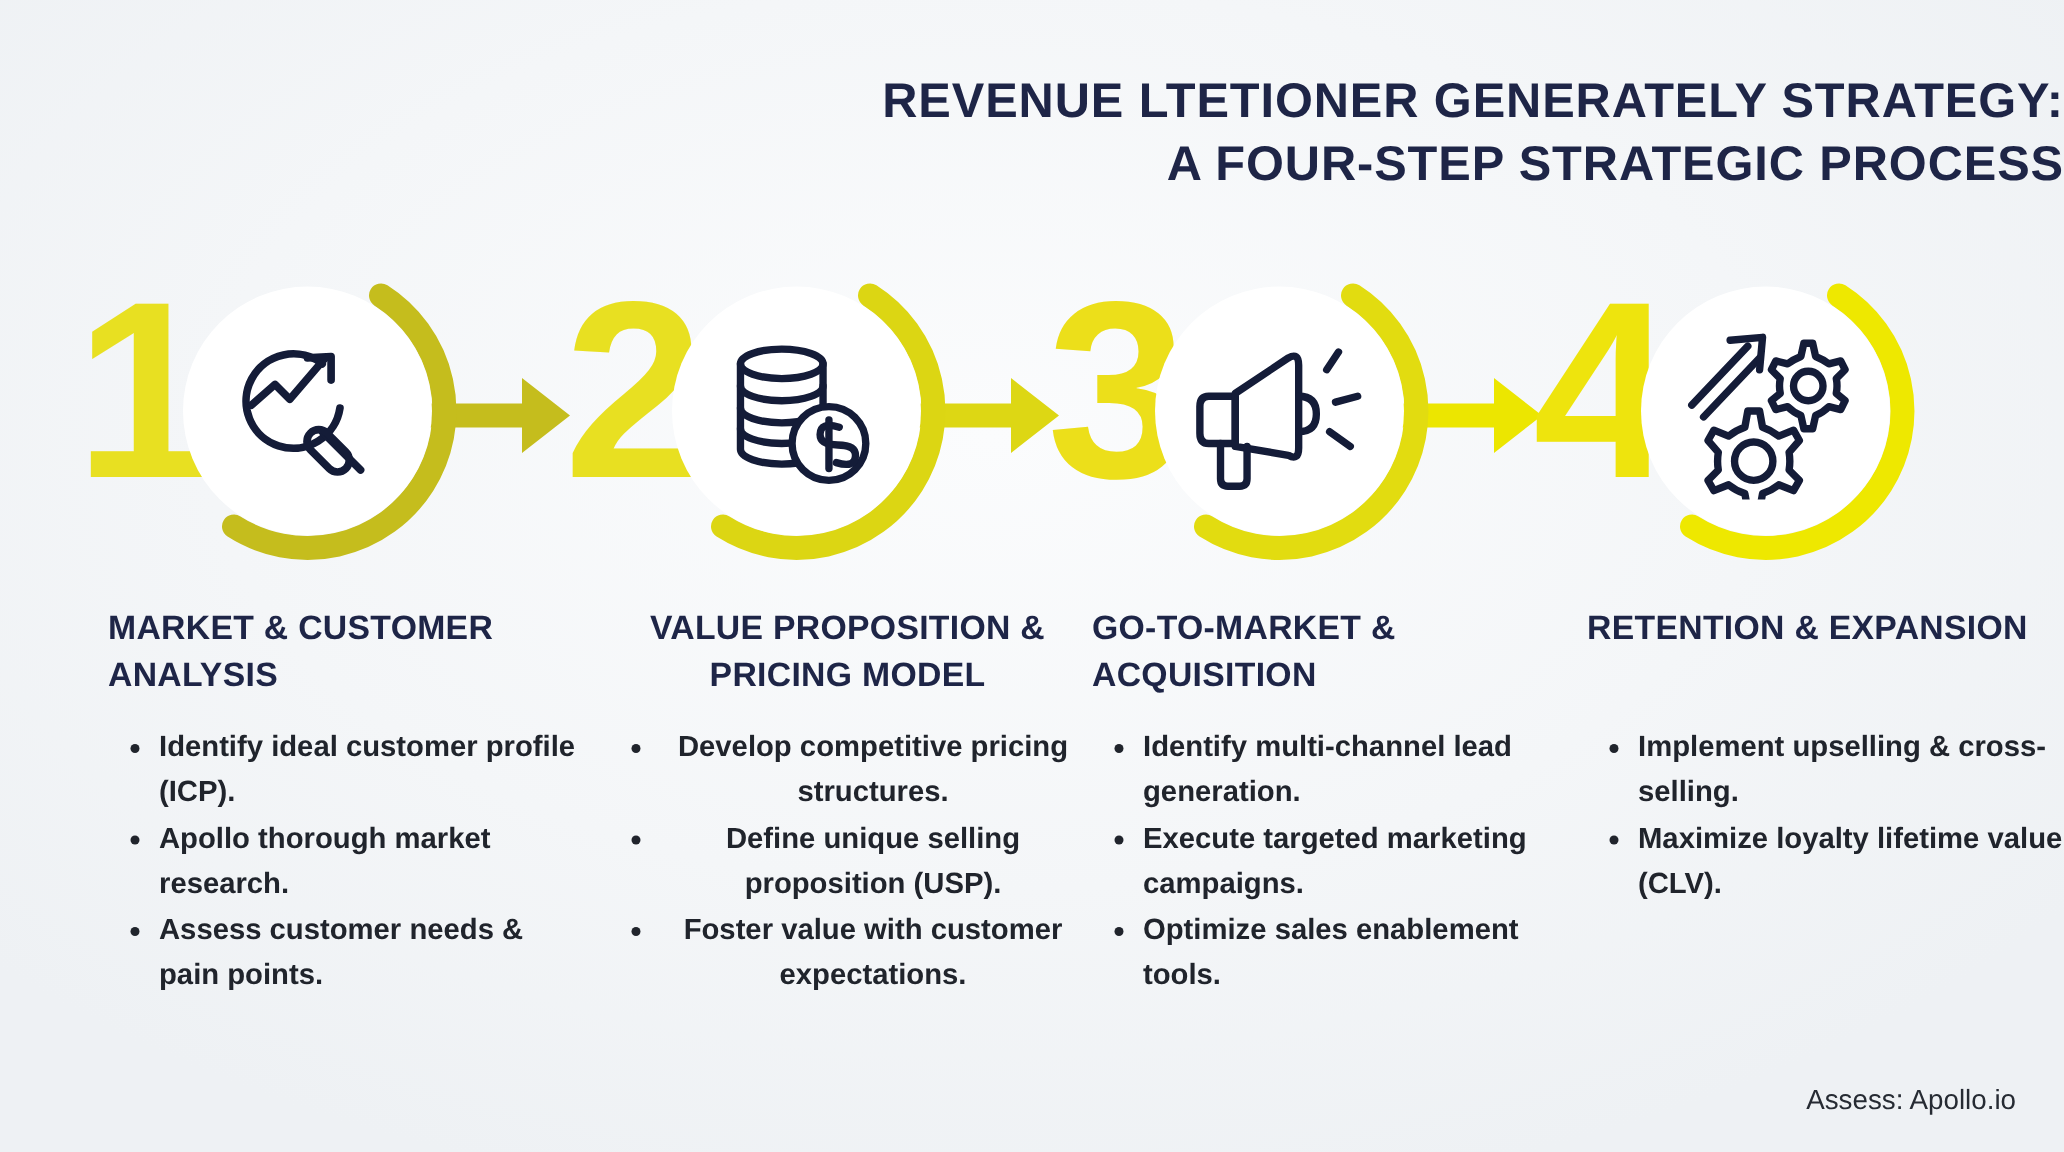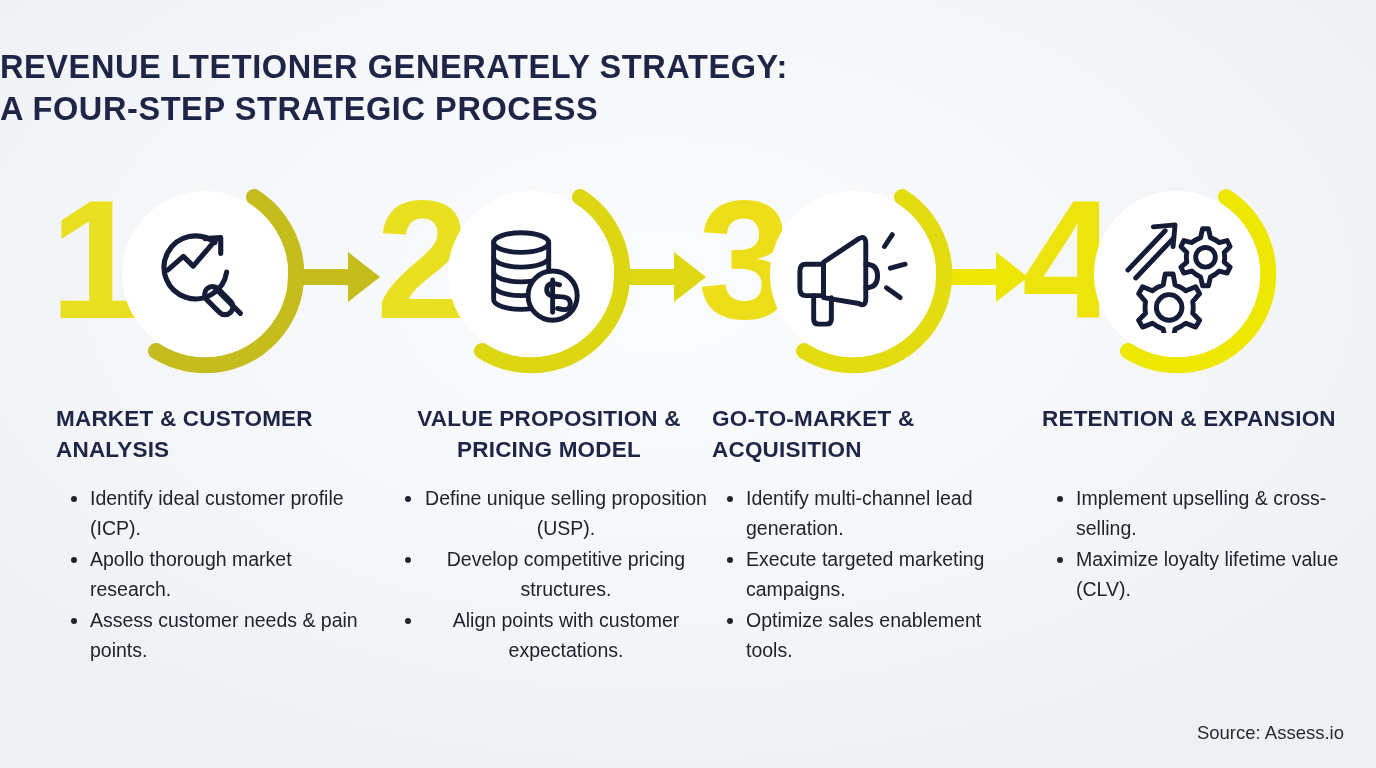--- a/index.html
+++ b/index.html
@@ -14,21 +14,21 @@
     background:
       radial-gradient(ellipse 900px 520px at 48% 38%, #fbfcfd 0%, #f4f6f8 58%, #eef1f4 100%);
     color:#1b2340;
     position:relative;
   }
 
   
   .title-block {
     position:absolute;
     top:46px; left:0; right:0;
-    text-align:left;
+    text-align:right;
   }
   .title-line {
     font-family:"Liberation Sans", sans-serif;
     font-weight:bold;
     font-size:32.5px;
     letter-spacing:0.6px;
     line-height:42px;
     color:#1e2547;
     text-transform:uppercase;
     white-space:nowrap;
@@ -89,21 +89,21 @@
   .arrow {
     position:absolute;
     top:78px; left:244px;
     width:96px; height:62px;
     z-index:1;
   }
 
   
   .columns {
     position:absolute;
-    top:403px; left:0;
+    top:403px; left:16px;
     width:1356px; height:300px;
   }
   .col {
     position:absolute;
     top:0;
     width:318px;
   }
   .col-0 { left:56px; }
   .col-1 { left:390px;text-align:center; }
   .col-2 { left:712px; }
@@ -114,21 +114,21 @@
     font-weight:bold;
     font-size:22.5px;
     line-height:31px;
     letter-spacing:0.2px;
     color:#1e2547;
     text-transform:uppercase;
     margin-bottom:18px;
     min-height:62px;
   }
 
-  .bullets { list-style:none; padding-left:2px; }
+  .bullets { list-style:none; padding-left:2px;font-weight:bold; }
   .bullets li {
     position:relative;
     padding-left:32px;
     font-size:19.5px;
     line-height:30px;
     color:#20242c;
     margin-bottom:1px;
   }
   .bullets li::before {
     content:"";
@@ -259,23 +259,23 @@
     <ul class="bullets">
       <li>Identify ideal customer profile (ICP).</li>
       <li>Apollo thorough market research.</li>
       <li>Assess customer needs &amp; pain points.</li>
     </ul>
   </div>
 
   <div class="col col-1">
     <div class="col-heading">VALUE PROPOSITION &amp; PRICING MODEL</div>
     <ul class="bullets">
+      <li>Develop competitive pricing structures.</li>
       <li>Define unique selling proposition (USP).</li>
-      <li>Develop competitive pricing structures.</li>
-      <li>Align points with customer expectations.</li>
+      <li>Foster value with customer expectations.</li>
     </ul>
   </div>
 
   <div class="col col-2">
     <div class="col-heading">GO-TO-MARKET &amp; ACQUISITION</div>
     <ul class="bullets">
       <li>Identify multi-channel lead generation.</li>
       <li>Execute targeted marketing campaigns.</li>
       <li>Optimize sales enablement tools.</li>
     </ul>
@@ -284,13 +284,13 @@
   <div class="col col-3">
     <div class="col-heading">RETENTION &amp; EXPANSION</div>
     <ul class="bullets">
       <li>Implement upselling &amp; cross-selling.</li>
       <li>Maximize loyalty lifetime value (CLV).</li>
     </ul>
   </div>
 
 </div>
 
-<div class="source">Source: Assess.io</div>
+<div class="source">Assess: Apollo.io</div>
 
 </body></html>

